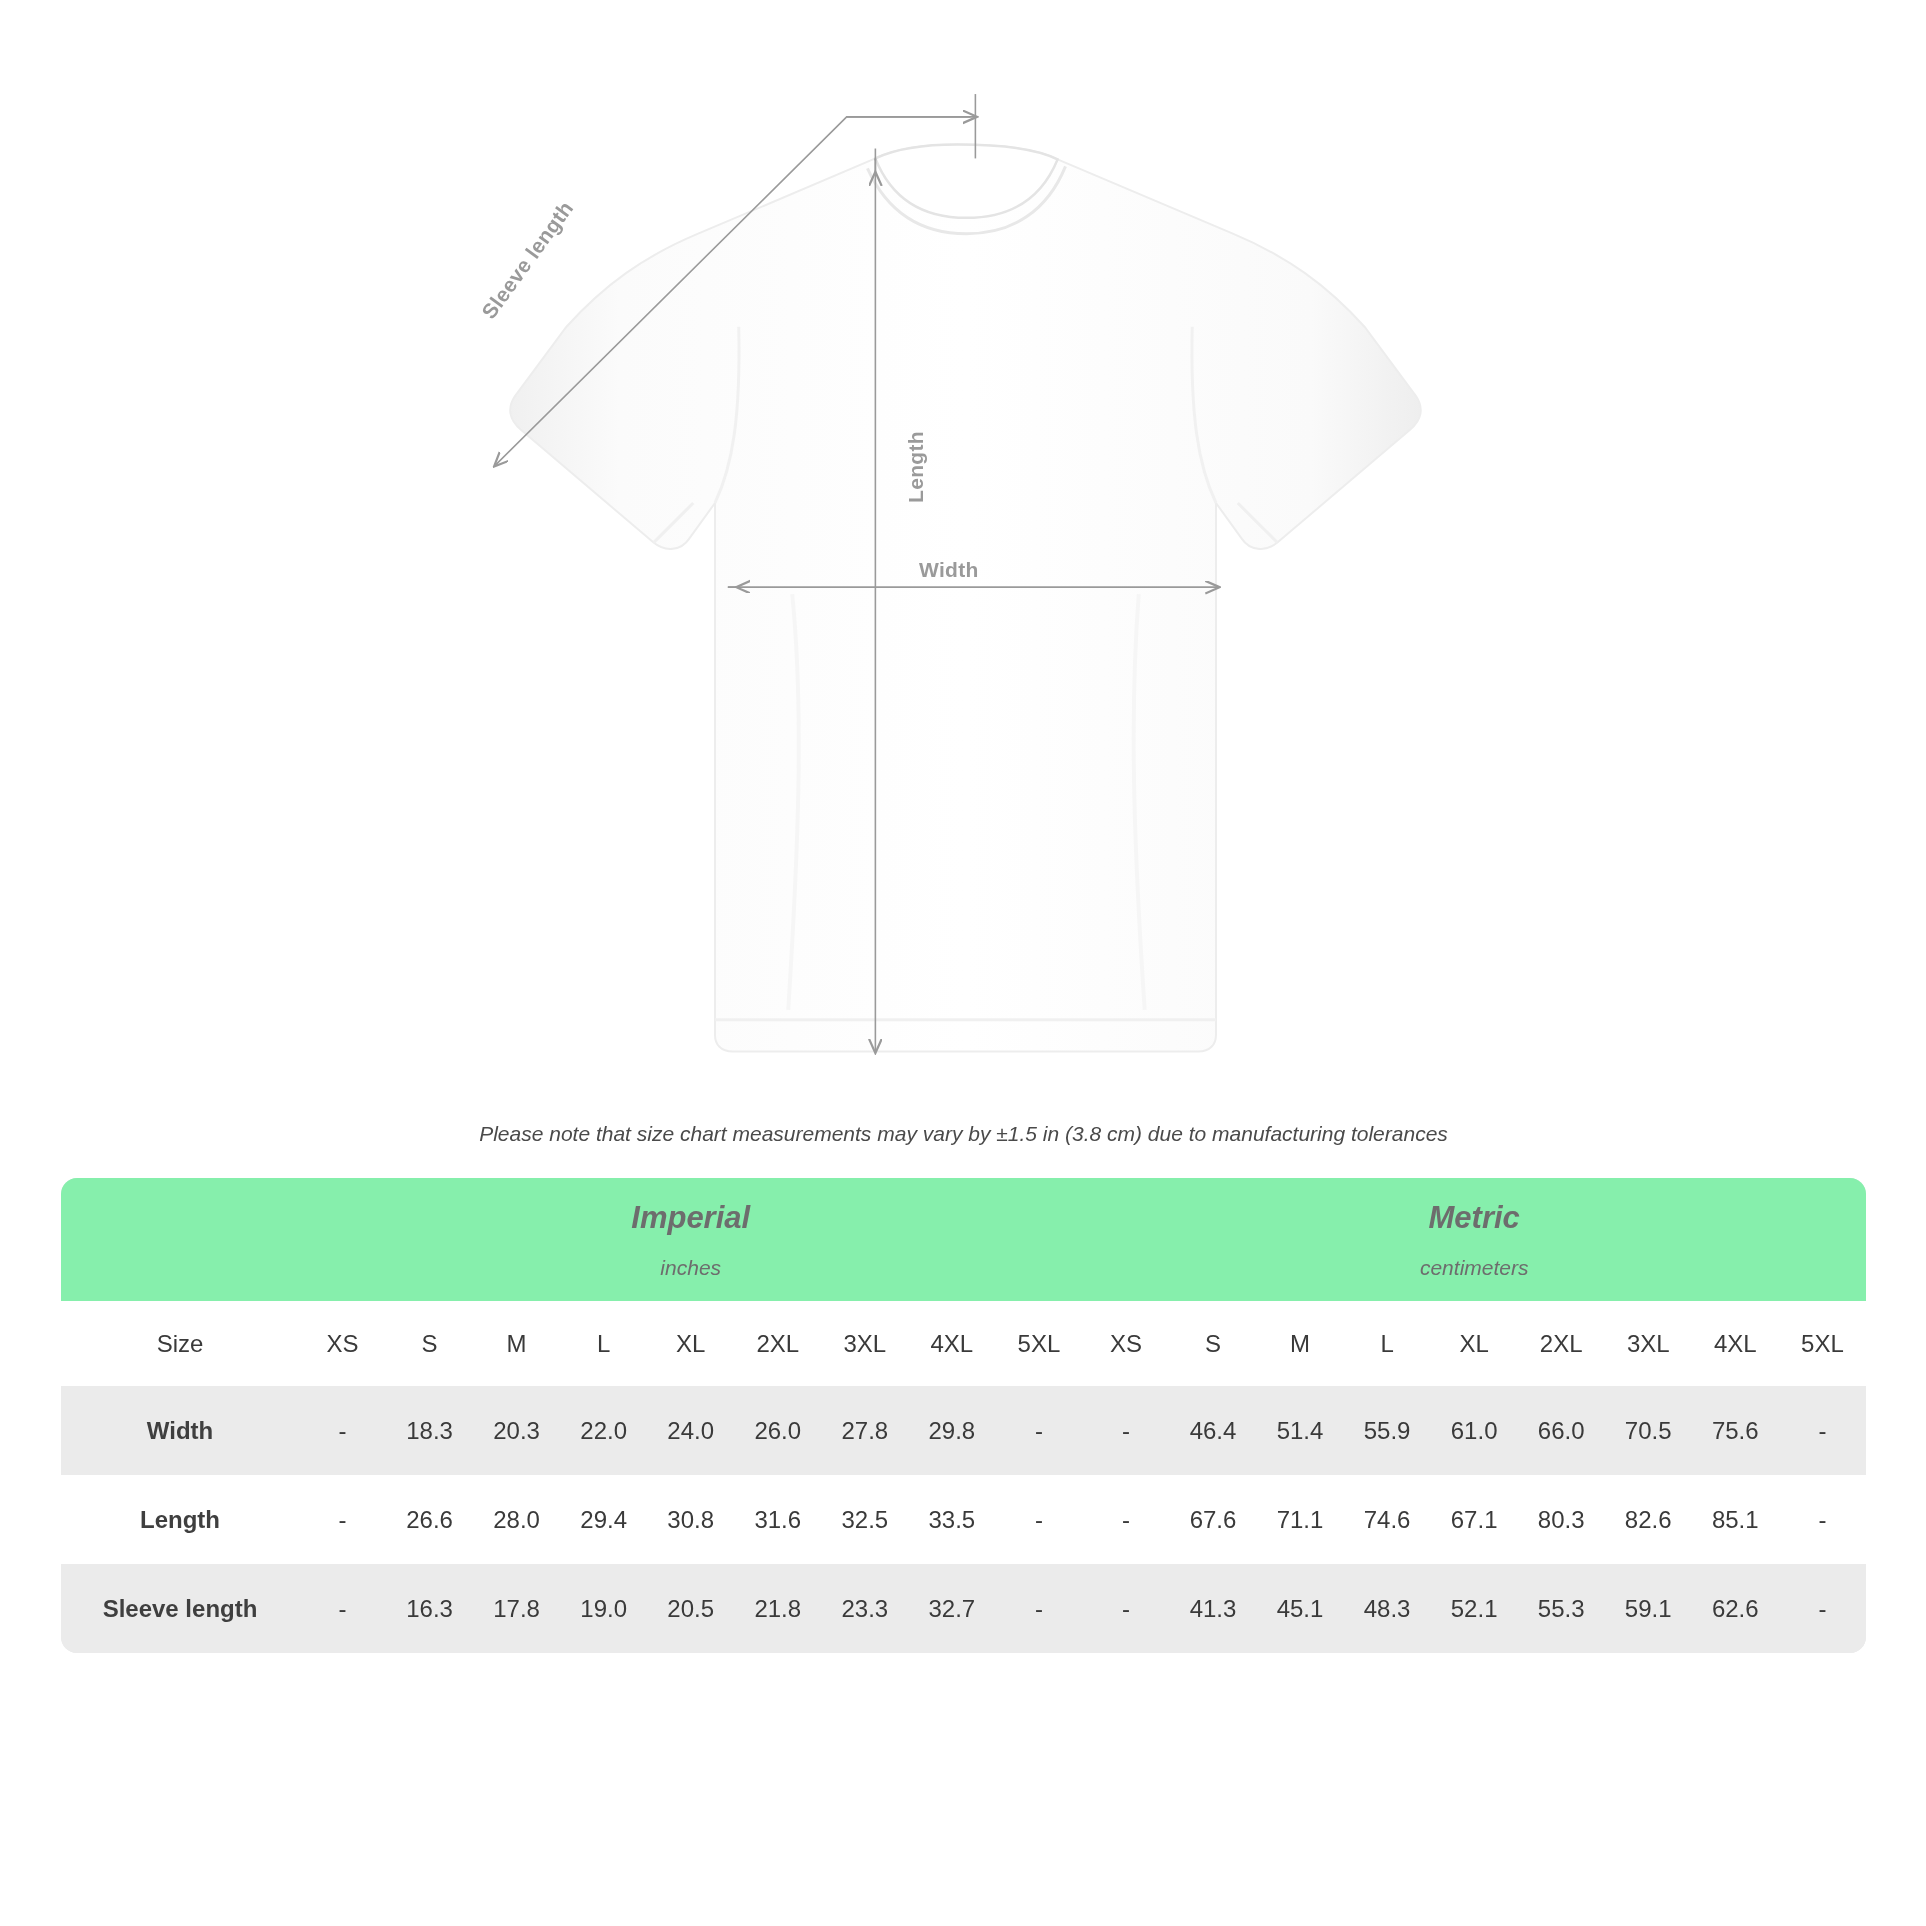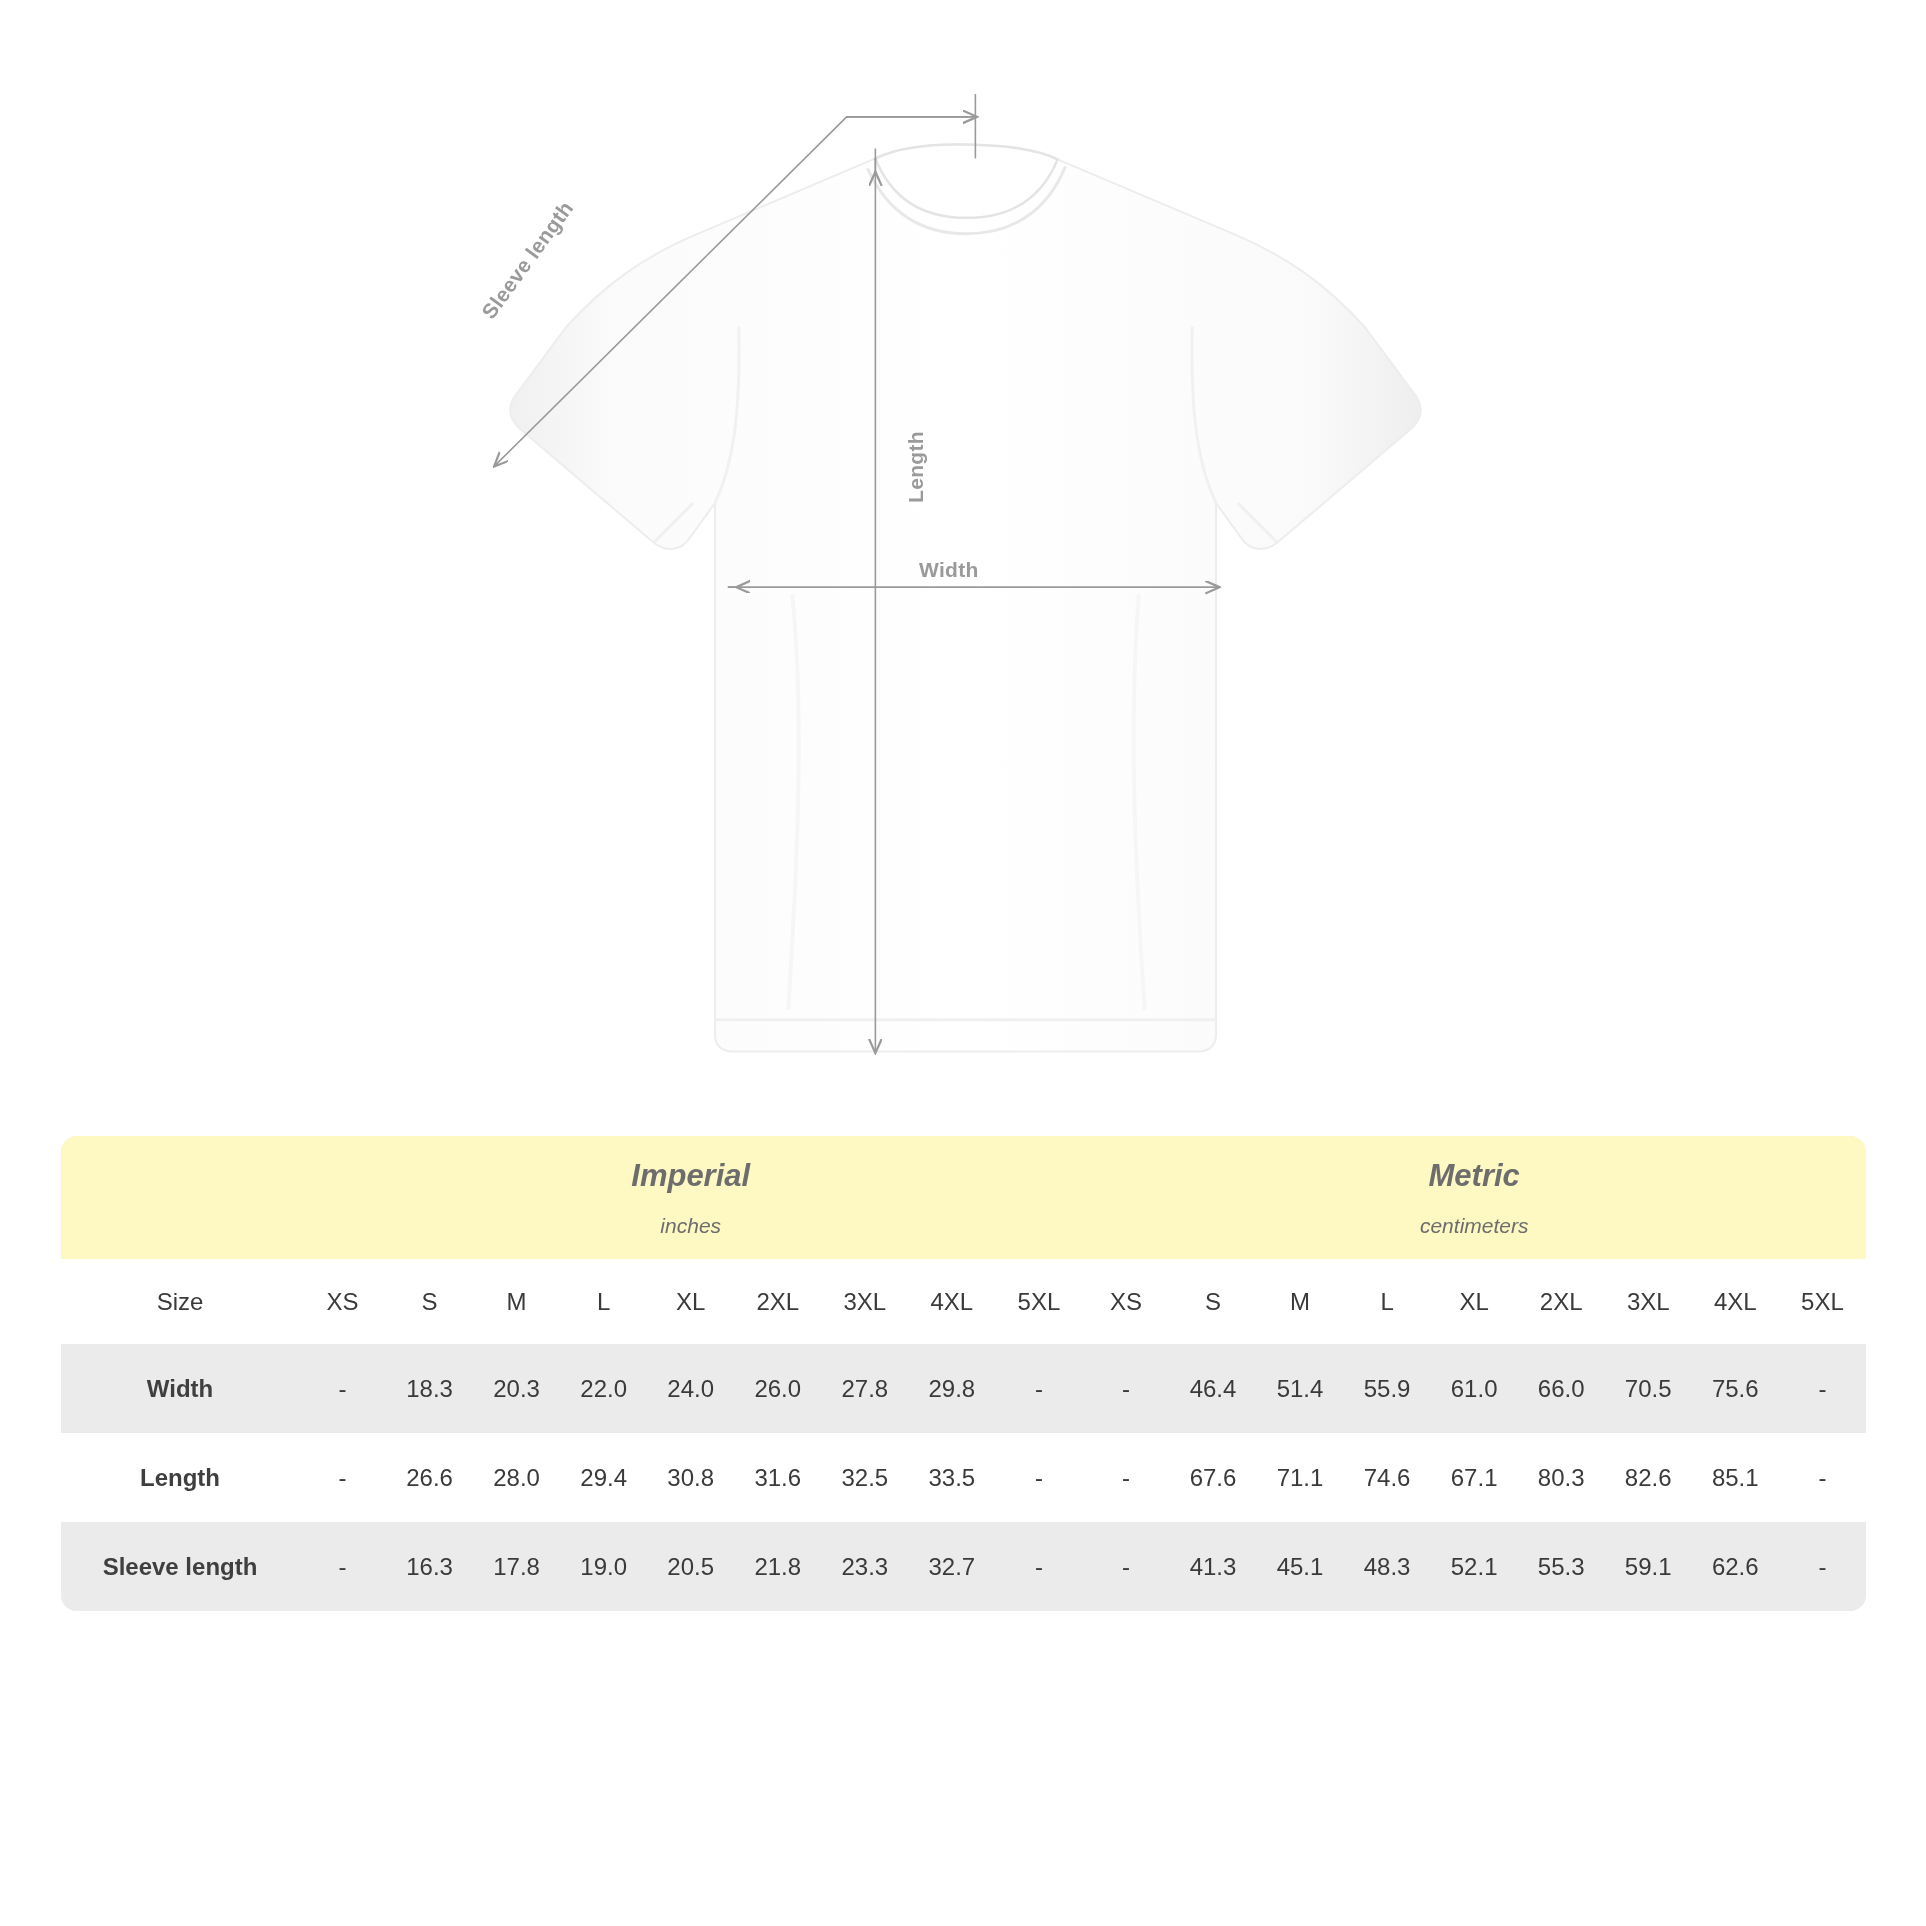--- a/index.html
+++ b/index.html
@@ -88,21 +88,21 @@
     vertical-align: middle;
     font-size: 24px;
     color: #3a3a3a;
     font-weight: normal;
     border: none;
   }
 
   
   .unit-row td {
     height: 123px;
-    background: #fef9c3;
+    background: #86efac;
     padding: 0;
   }
   .unit-name {
     font-size: 31px;
     font-style: italic;
     font-weight: bold;
     color: #6d6d6d;
   }
   .unit-sub {
     font-size: 21px;
@@ -219,20 +219,21 @@
       <path d="M745,593 L 735,593" marker-start="url(#arrHead)"></path>
     </g>
   </svg>
 
   <div class="dim-label label-sleeve">Sleeve length</div>
   <div class="dim-label label-length">Length</div>
   <div class="dim-label label-width">Width</div>
 </div>
 
 <div class="heading-block">
+  <div class="chart-note">Please note that size chart measurements may vary by ±1.5 in (3.8 cm) due to manufacturing tolerances</div>
 </div>
 
 <div class="table-wrap">
   <table class="size-table">
     <colgroup>
       <col class="firstcol">
     </colgroup>
     <tbody id="table-body">
         <tr class="unit-row">
           <td></td>

